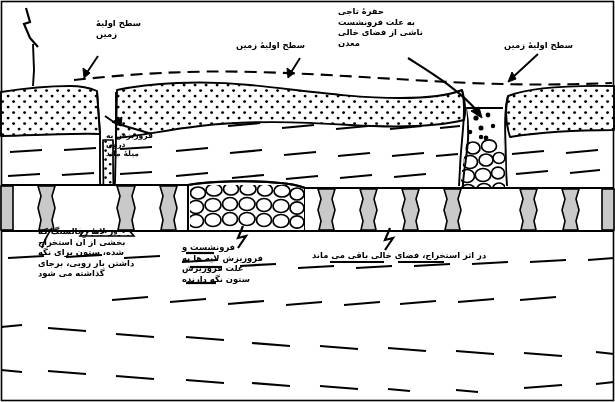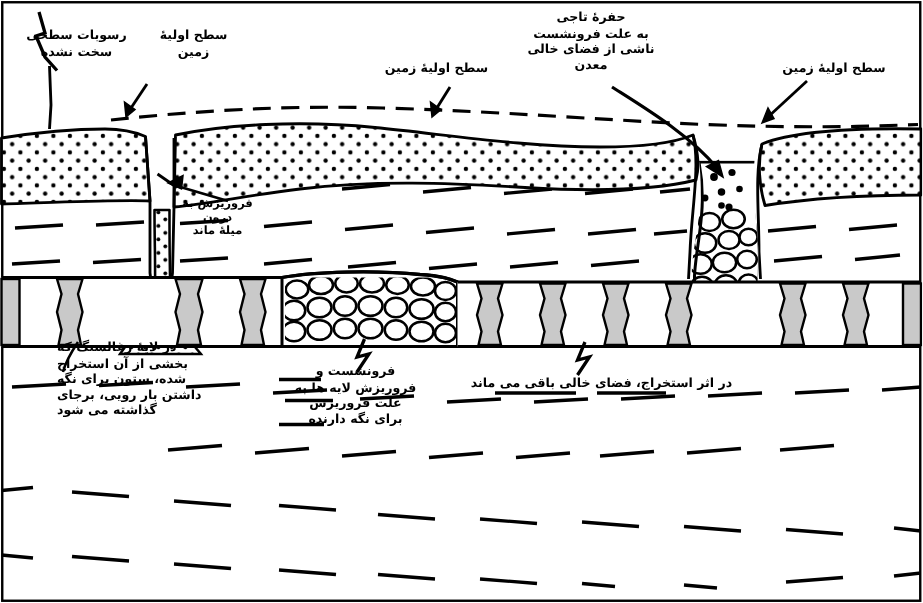--- a/index.html
+++ b/index.html
@@ -15,21 +15,21 @@
     box-sizing:border-box;
   }
   #figure svg{position:absolute;left:0;top:0;}
   .lbl{
     position:absolute;
     font-family:"DejaVu Sans","Liberation Sans",sans-serif;
     font-size:8.4px;
     line-height:10.5px;
     color:#000000;
     direction:rtl;
-    text-align:center;
+    text-align:left;
     white-space:pre-line;
     font-weight:600;
     letter-spacing:0px;
   }
 </style>
 </head>
 <body>
 
 <div id="figure">
 
@@ -318,22 +318,20 @@
 
     <g stroke="#000" stroke-width="2.2">
       <line x1="186" y1="253" x2="214" y2="253"></line>
       <line x1="190" y1="267" x2="222" y2="267"></line>
       <line x1="186" y1="283" x2="216" y2="283"></line>
       <line x1="330" y1="262" x2="384" y2="262"></line>
       <line x1="398" y1="262" x2="444" y2="262"></line>
     </g>
   </svg>
 
-  <div class="lbl" style="left:8px;top:18px;width:86px;">رسوبات سطحی
-سخت نشده</div>
 
   <div class="lbl" style="left:96px;top:18px;width:66px;">سطح اولیۀ
 زمین</div>
 
   <div class="lbl" style="left:236px;top:40px;width:110px;">سطح اولیۀ زمین</div>
 
   <div class="lbl" style="left:338px;top:6px;width:112px;">حفرۀ تاجی
 به علت فرونشست
 ناشی از فضای خالی
 معدن</div>
@@ -346,17 +344,17 @@
 
   <div class="lbl" style="left:38px;top:226px;width:112px;text-align:left;">در لایۀ زغالسنگ که
 بخشی از آن استخراج
 شده، ستون برای نگه
 داشتن بار رویی، برجای
 گذاشته می شود</div>
 
   <div class="lbl" style="left:182px;top:242px;width:110px;">فرونشست و
 فروریزش لایه ها به
 علت فروریزش
-برای نگه دارنده</div>
+ستون نگه دارنده</div>
 
   <div class="lbl" style="left:312px;top:250px;width:178px;">در اثر استخراج، فضای خالی باقی می ماند</div>
 
 </div>
 
 </body></html>

